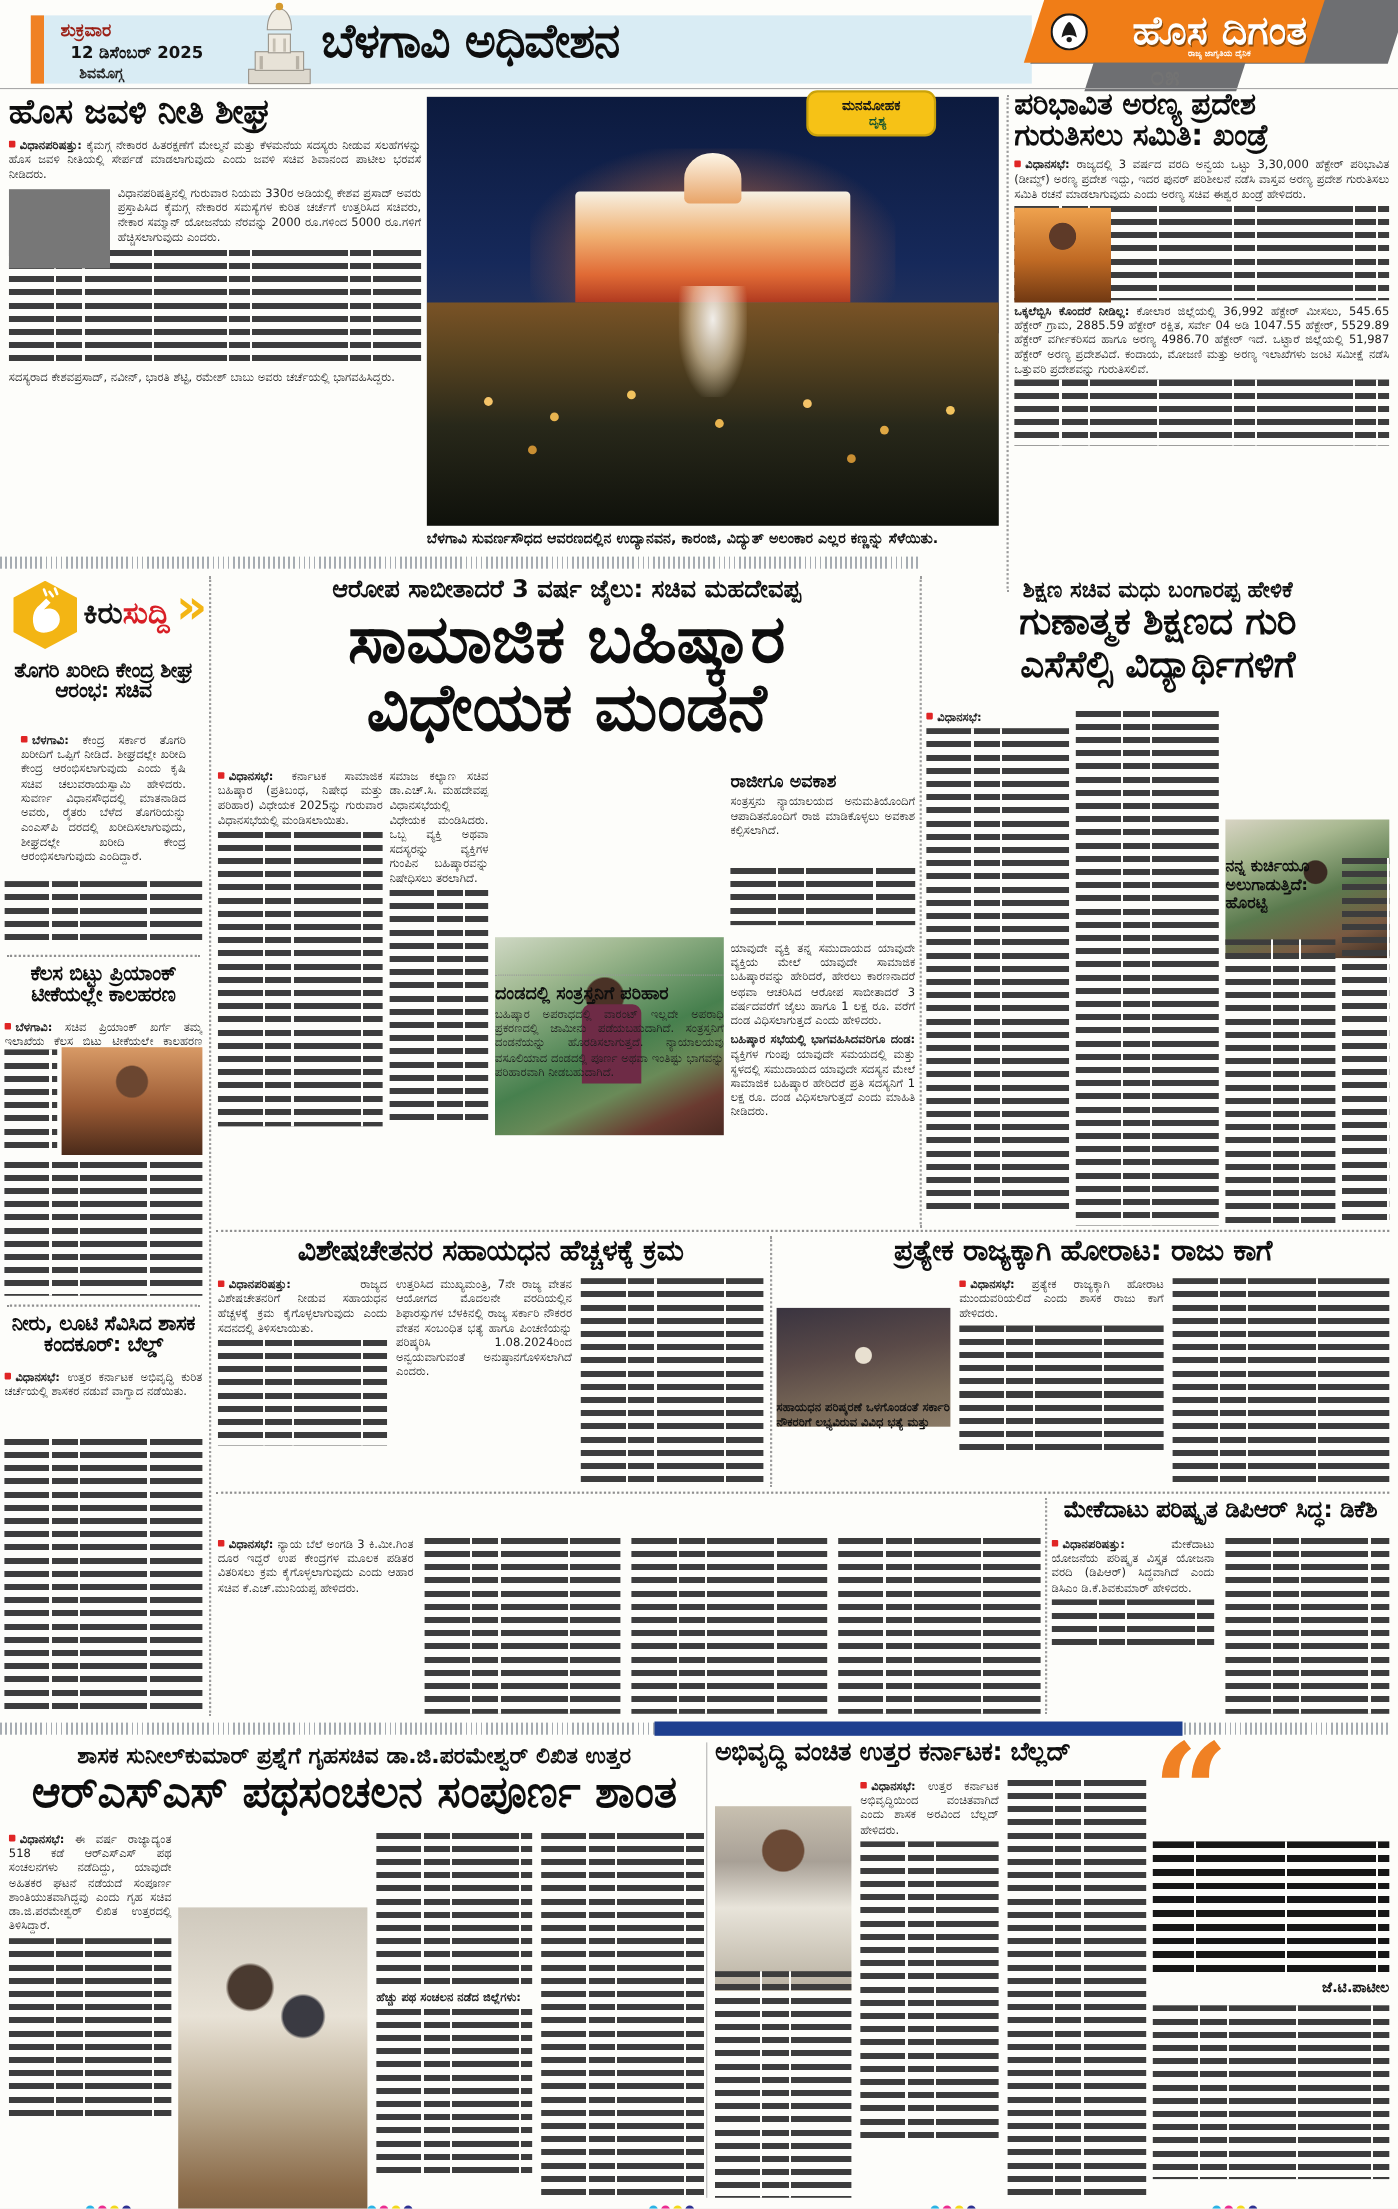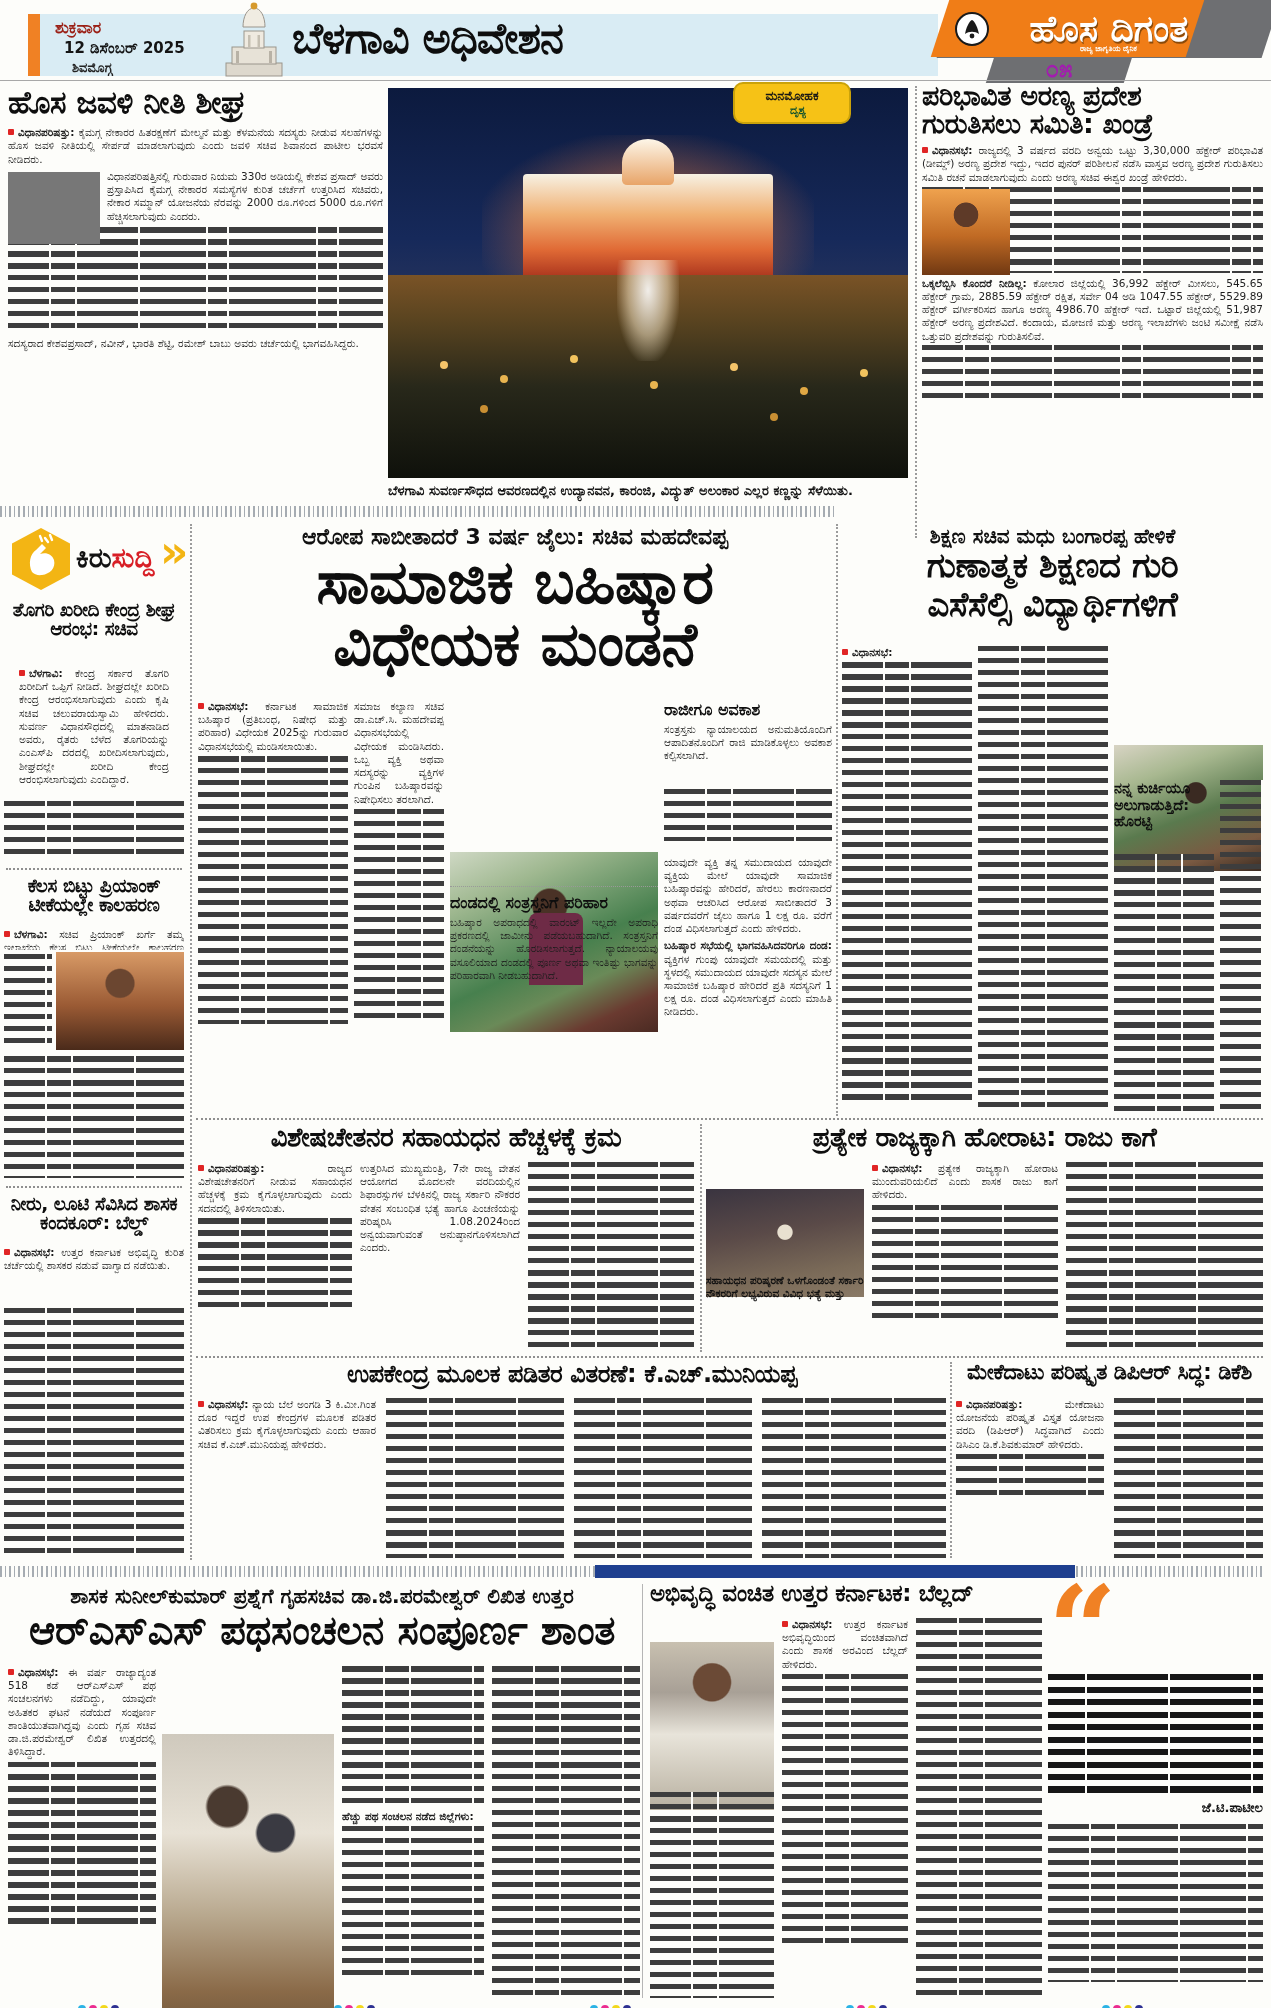--- a/index.html
+++ b/index.html
@@ -64,21 +64,21 @@
   <div class="abs" style="left:955px;top:12px;width:34px;height:34px;">
     <svg width="34" height="34" viewBox="0 0 34 34">
       <circle cx="17" cy="17" r="16" fill="#ffffff" stroke="#1a1a1a" stroke-width="2"></circle>
       <path d="M10 22 C12 12 16 8 17 8 C18 8 22 12 24 22 C20 19 14 19 10 22 Z" fill="#1a1a1a"></path>
       <circle cx="17" cy="24" r="2.4" fill="#1a1a1a"></circle>
     </svg>
   </div>
   <div class="abs" style="left:994px;top:8px;width:230px;font-size:36px;font-weight:bold;color:#ff fff;color:#ffffff;text-shadow:1px 2px 0 #8a4a0a;text-align:center;">ಹೊಸ ದಿಗಂತ</div>
   <div class="abs" style="left:1080px;top:44px;font-size:7.5px;font-weight:bold;color:#ffffff;">ರಾಜ್ಯ ಜಾಗೃತಿಯ ದೈನಿಕ</div>
   <div class="abs parall" style="left:990px;top:57px;width:138px;height:26px;background:#6e6f72;"></div>
-  <div class="abs ctr" style="left:990px;top:55px;width:138px;font-size:24px;font-weight:bold;color:#a21caf;">೦೫</div>
+  <div class="abs ctr" style="left:990px;top:55px;width:138px;font-size:24px;font-weight:bold;color:#737373;">೦೫</div>
 
   <div class="abs" style="left:0;top:80px;width:1271px;height:1px;background:#a8a8a8;"></div>
 
   <div class="abs" style="left:8px;top:86px;width:375px;height:416px;">
     <div class="hl" style="font-size:31px;">ಹೊಸ ಜವಳಿ ನೀತಿ ಶೀಘ್ರ</div>
     <div class="body" style="margin-top:8px;height:368px;">
       <p style="margin:0 0 4px 0;">
         <span class="bullet"></span><b class="dl">ವಿಧಾನಪರಿಷತ್ತು:</b>
         <span>ಕೈಮಗ್ಗ ನೇಕಾರರ ಹಿತರಕ್ಷಣೆಗೆ ಮೇಲ್ಮನೆ ಮತ್ತು ಕೆಳಮನೆಯ ಸದಸ್ಯರು ನೀಡುವ ಸಲಹೆಗಳನ್ನು ಹೊಸ ಜವಳಿ ನೀತಿಯಲ್ಲಿ ಸೇರ್ಪಡೆ ಮಾಡಲಾಗುವುದು ಎಂದು ಜವಳಿ ಸಚಿವ ಶಿವಾನಂದ ಪಾಟೀಲ ಭರವಸೆ ನೀಡಿದರು.</span>
       </p>
@@ -275,21 +275,20 @@
         <span>ಪ್ರತ್ಯೇಕ ರಾಜ್ಯಕ್ಕಾಗಿ ಹೋರಾಟ ಮುಂದುವರಿಯಲಿದೆ ಎಂದು ಶಾಸಕ ರಾಜು ಕಾಗೆ ಹೇಳಿದರು.</span>
       </p>
       <div class="greek" style="height:118px;margin-top:3px;"></div>
     </div>
     <div class="abs greek" style="left:360px;top:38px;width:197px;height:188px;"></div>
   </div>
 
   <div class="abs dotH" style="left:196px;top:1356px;width:1067px;"></div>
 
   <div class="abs" style="left:198px;top:1362px;width:748px;height:196px;">
-    <div class="hl ctr" style="font-size:24px;">ಉಪಕೇಂದ್ರ ಮೂಲಕ ಪಡಿತರ ವಿತರಣೆ: ಕೆ.ಎಚ್.ಮುನಿಯಪ್ಪ</div>
     <div class="abs body" style="left:0;top:36px;width:178px;height:160px;">
       <p style="margin:0;">
         <span class="bullet"></span><b class="dl">ವಿಧಾನಸಭೆ:</b>
         <span>ನ್ಯಾಯ ಬೆಲೆ ಅಂಗಡಿ 3 ಕಿ.ಮೀ.ಗಿಂತ ದೂರ ಇದ್ದರೆ ಉಪ ಕೇಂದ್ರಗಳ ಮೂಲಕ ಪಡಿತರ ವಿತರಿಸಲು ಕ್ರಮ ಕೈಗೊಳ್ಳಲಾಗುವುದು ಎಂದು ಆಹಾರ ಸಚಿವ ಕೆ.ಎಚ್.ಮುನಿಯಪ್ಪ ಹೇಳಿದರು.</span>
       </p>
     </div>
     <div class="abs greek" style="left:188px;top:36px;width:178px;height:160px;"></div>
     <div class="abs greek" style="left:376px;top:36px;width:178px;height:160px;"></div>
     <div class="abs greek" style="left:564px;top:36px;width:184px;height:160px;"></div>
   </div>

